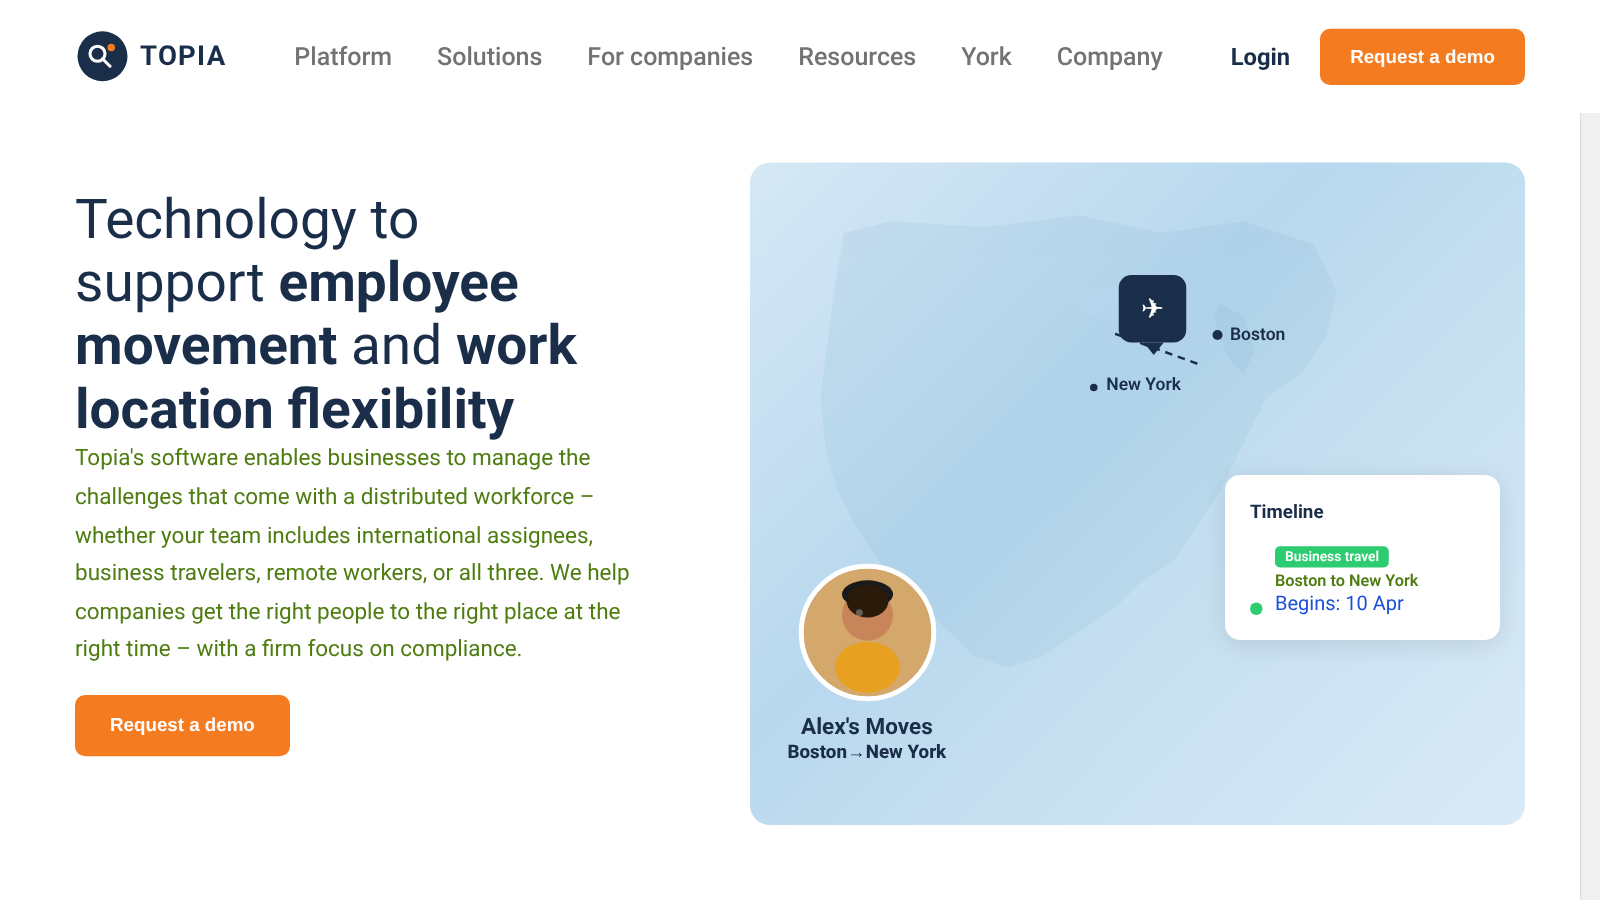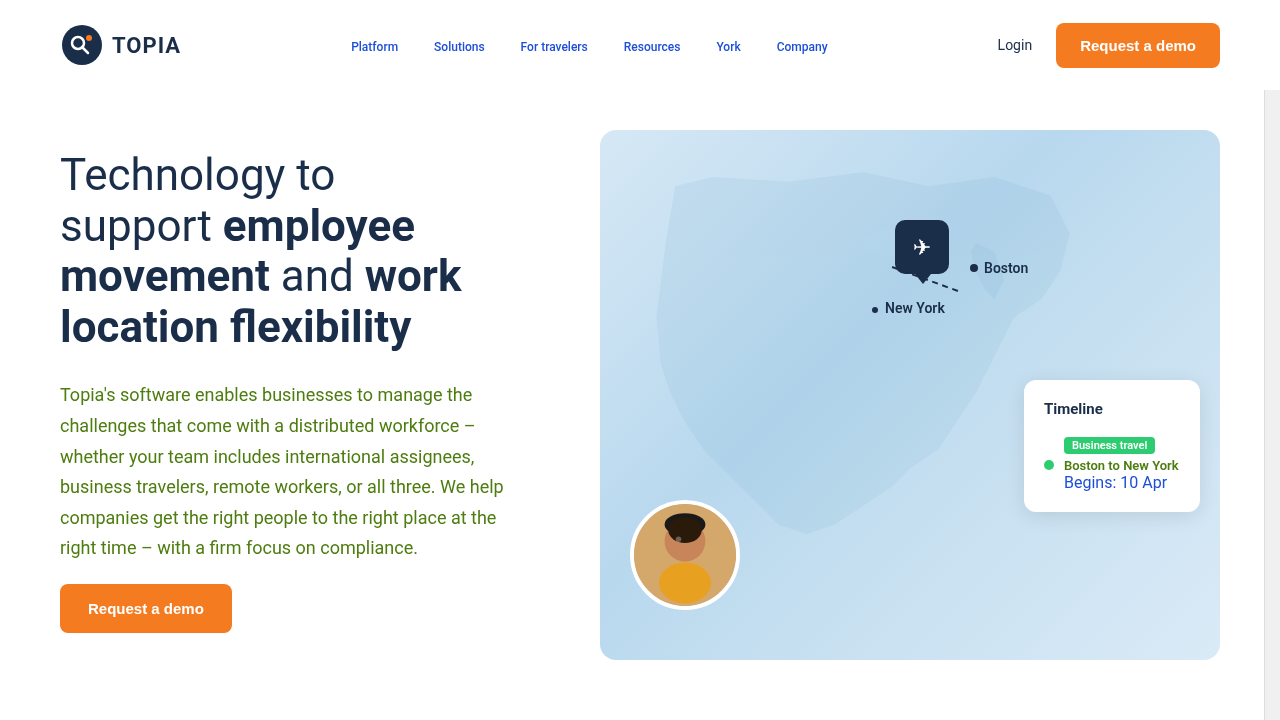--- a/index.html
+++ b/index.html
@@ -36,35 +36,35 @@
       letter-spacing: 1px;
     }
     .nav-links {
       display: flex;
       align-items: center;
       gap: 36px;
       list-style: none;
     }
     .nav-links li a {
       text-decoration: none;
-      color: #1d4ed8;
-      font-size: 12px;
+      color: #737373;
+      font-size: 20px;
       font-weight: 500;
       text-align: center;
     }
     .nav-right {
       display: flex;
       align-items: center;
       gap: 24px;
     }
     .nav-login {
       color: #1a2e4a;
-      font-size: 14px;
+      font-size: 19px;
       text-decoration: none;
-      font-weight: 400;
+      font-weight: 700;
     }
     .btn-demo-nav {
       background: #f47b20;
       color: #fff;
       border: none;
       padding: 14px 24px;
       border-radius: 8px;
       font-size: 15px;
       font-weight: 600;
       cursor: pointer;
@@ -80,21 +80,20 @@
     }
     .hero-left {
       flex: 0 0 500px;
       padding-top: 20px;
     }
     .hero-title {
       font-size: 44px;
       font-weight: 400;
       line-height: 1.15;
       color: #1a2e4a;
-      margin-bottom: 28px;
     }
     .hero-title strong {
       font-weight: 700;
     }
     .hero-desc {
       font-size: 18px;
       line-height: 1.7;
       color: #4d7c0f;
       margin-bottom: 20px;
       max-width: 460px;
@@ -238,36 +237,36 @@
     }
     .profile-route span.city-label {
       font-weight: 800;
     }
 
     
     .timeline-card {
       position: absolute;
       top: 250px;
       right: 20px;
-      width: 176px;
+      width: 220px;
       background: #fff;
       border-radius: 12px;
       padding: 20px;
       box-shadow: 0 4px 20px rgba(0,0,0,0.1);
     }
     .timeline-title {
       font-size: 15px;
       font-weight: 700;
       color: #1a2e4a;
       margin-bottom: 16px;
     }
     .timeline-item {
       display: flex;
       gap: 10px;
-      align-items: center;
+      align-items: flex-end;
     }
     .timeline-dot-green {
       width: 10px;
       height: 10px;
       background: #2ecc71;
       border-radius: 50%;
       margin-top: 4px;
       flex-shrink: 0;
     }
     .timeline-badge {
@@ -319,21 +318,21 @@
       <circle cx="18" cy="20" r="6" fill="none" stroke="#fff" stroke-width="2.5"></circle>
       <line x1="22" y1="24" x2="28" y2="30" stroke="#fff" stroke-width="2.5" stroke-linecap="round"></line>
       <circle cx="29" cy="15" r="3" fill="#f47b20"></circle>
     </svg>
     <span class="logo-text">TOPIA</span>
   </div>
 
   <ul class="nav-links">
     <li><a href="#">Platform</a></li>
     <li><a href="#">Solutions</a></li>
-    <li><a href="#">For travelers</a></li>
+    <li><a href="#">For companies</a></li>
     <li><a href="#">Resources</a></li>
     <li><a href="#">York</a></li>
     <li><a href="#">Company</a></li>
   </ul>
 
   <div class="nav-right">
     <a href="#" class="nav-login">Login</a>
     <button class="btn-demo-nav">Request a demo</button>
   </div>
 </nav>
@@ -385,20 +384,26 @@
 
           <ellipse cx="55" cy="85" rx="28" ry="22" fill="#e8a020"></ellipse>
 
           <circle cx="55" cy="40" r="22" fill="#c8855a"></circle>
 
           <ellipse cx="55" cy="22" rx="22" ry="12" fill="#1a1a1a"></ellipse>
           <ellipse cx="55" cy="28" rx="18" ry="14" fill="#2a1a0a"></ellipse>
 
           <circle cx="48" cy="38" r="3" fill="#fff" opacity="0.3"></circle>
         </svg>
+      </div>
+      <div class="profile-info">
+        <div class="profile-name">Alex's Moves</div>
+        <div class="profile-route">
+          <span class="city-label">Boston</span><span>→</span><span class="city-label">New York</span>
+        </div>
       </div>
     </div>
 
     <div class="timeline-card">
       <div class="timeline-title">Timeline</div>
       <div class="timeline-item">
         <div class="timeline-dot-green"></div>
         <div>
           <span class="timeline-badge">Business travel</span>
           <div class="timeline-route">Boston to New York</div>

